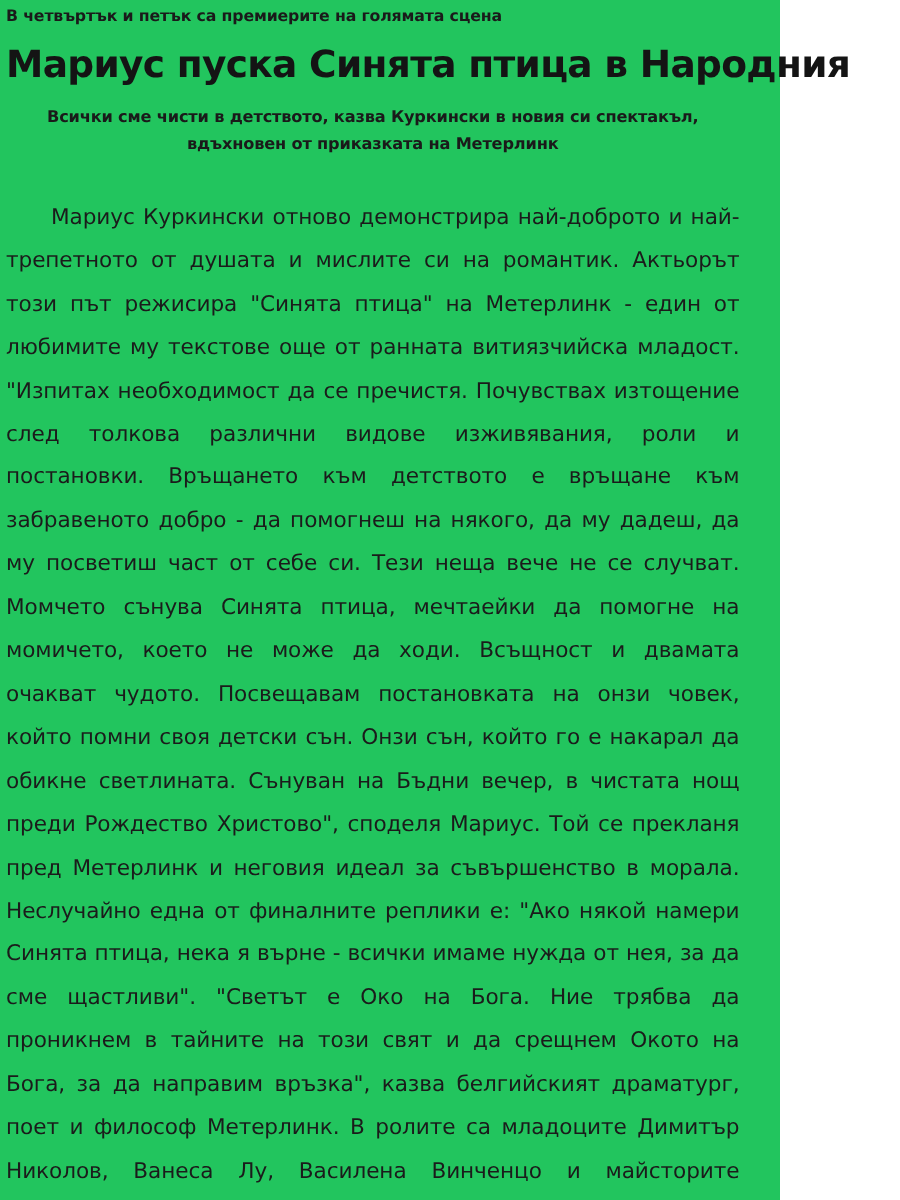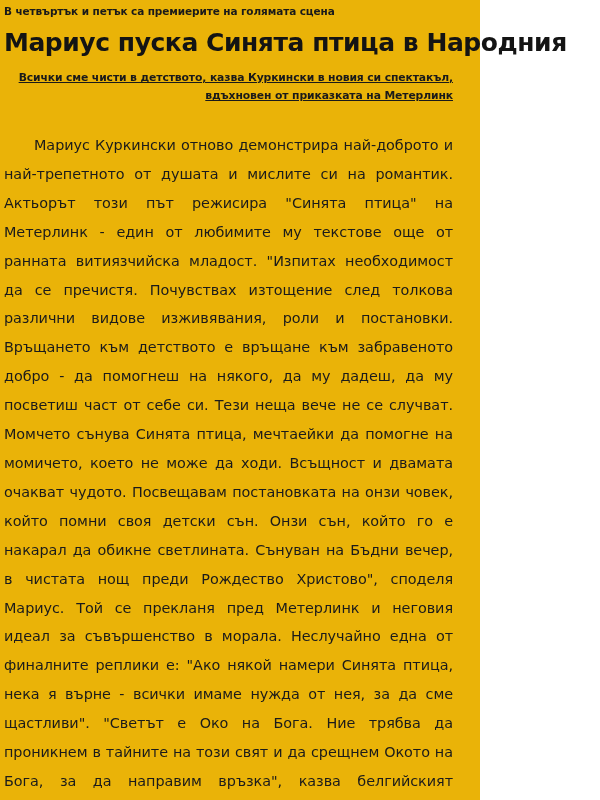--- a/index.html
+++ b/index.html
@@ -11,25 +11,25 @@
   body {
     width: 600px;
     height: 800px;
     overflow: hidden;
     font-family: "DejaVu Sans", "Liberation Sans", sans-serif;
     color: #1a1a1a;
     -webkit-font-smoothing: antialiased;
   }
 
   .page {
-    width: 480px;
+    width: 520px;
     height: 800px;
     box-sizing: border-box;
     padding: 4px 27px 0 4px;
-    background: #eab308;
+    background: #22c55e;
     position: relative;
   }
 
   
   .article-header {
     margin: 0;
     padding: 0;
   }
 
   .kicker {
@@ -53,22 +53,21 @@
   }
 
   .subhead {
     font-size: 10.8px;
     font-weight: bold;
     line-height: 18px;
     letter-spacing: -0.12px;
     color: #1a1a1a;
     margin: 0;
     max-width: 545px;
-    text-align: right;
-    text-decoration: underline;
+    text-align: center;
   }
 
   
   .article-body {
     margin-top: 26px;
   }
 
   .body-paragraph {
     font-size: 14.4px;
     line-height: 28.9px;

